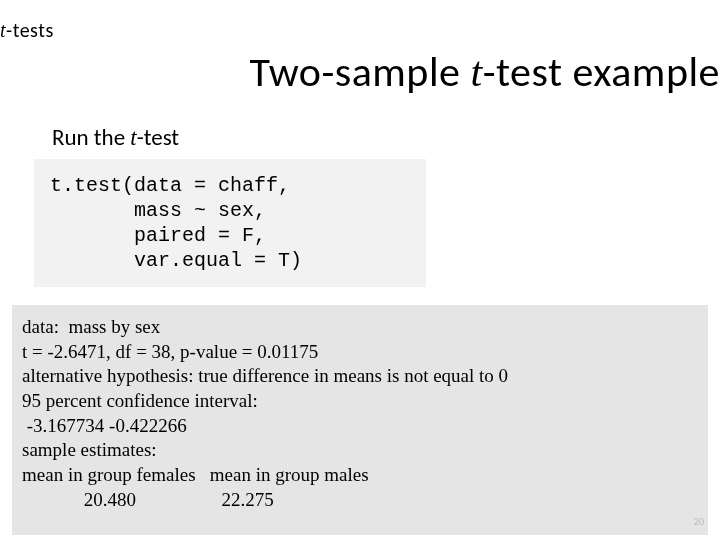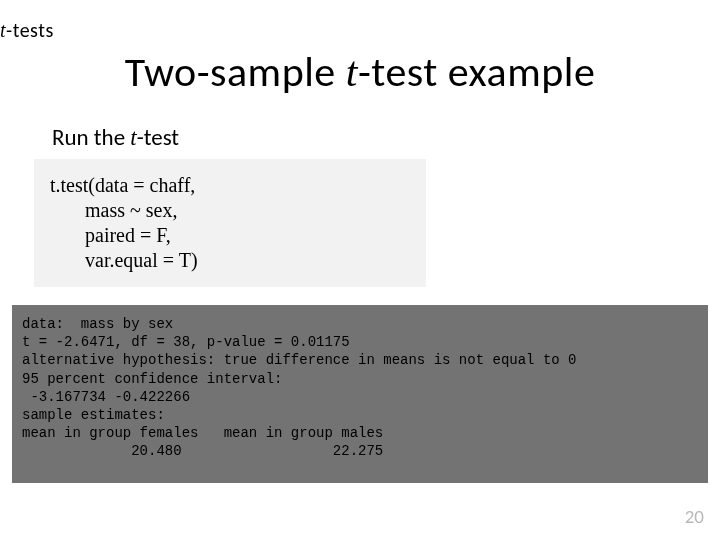--- a/index.html
+++ b/index.html
@@ -1,25 +1,25 @@
 <!DOCTYPE html>
 <html><head>
 <meta charset="utf-8">
 <style>
 html,body{margin:0;padding:0}
 body{width:720px;height:540px;background:#fff;font-family:Calibri,Arial,sans-serif;position:relative;color:#000}
 .topic{font-size:20px;text-align:left;margin-top:18px;letter-spacing:0.5px}
 .topic .it{font-style:italic;font-family:Georgia,serif}
-.title{font-size:42px;text-align:center;margin-top:4px;font-weight:400;letter-spacing:0.5px}
+.title{font-size:42px;text-align:right;margin-top:4px;font-weight:400;letter-spacing:0.5px}
 .title .it{font-style:italic;font-family:Georgia,serif}
 .subhead{font-size:23px;margin:26px 0 8px 52px}
 .subhead .it{font-style:italic;font-family:Georgia,serif}
-.codebox{background:#f2f2f2;margin:6px 0 18px 34px;padding:14px 16px 14px 16px;width:360px;font-family:Liberation Serif, serif;font-size:20px;line-height:1.25;white-space:pre}
-.output{background:#737373;margin:0 12px 0 12px;padding:10px 10px 22px 10px;font-family:Liberation Mono, monospace;font-size:14px;line-height:1.3;white-space:pre}
-.pagenum{position:absolute;bottom:12px;right:16px;font-size:19px;color:#b9b9b9}
+.codebox{background:#f2f2f2;margin:6px 0 18px 34px;padding:14px 16px 14px 16px;width:360px;font-family:Liberation Mono, monospace;font-size:20px;line-height:1.25;white-space:pre}
+.output{background:#e5e5e5;margin:0 12px 0 12px;padding:10px 10px 22px 10px;font-family:Liberation Serif, serif;font-size:19px;line-height:1.3;white-space:pre}
+.pagenum{position:absolute;bottom:12px;right:16px;font-size:10px;color:#b9b9b9}
 </style>
 </head>
 <body>
 
 <div class="topic"><span class="it">t</span><span>-tests</span></div>
 
 <div class="title"><span>Two-sample </span><span class="it">t</span><span>-test example</span></div>
 
 <div class="subhead"><span>Run the </span><span class="it">t</span><span>-test</span></div>
 

